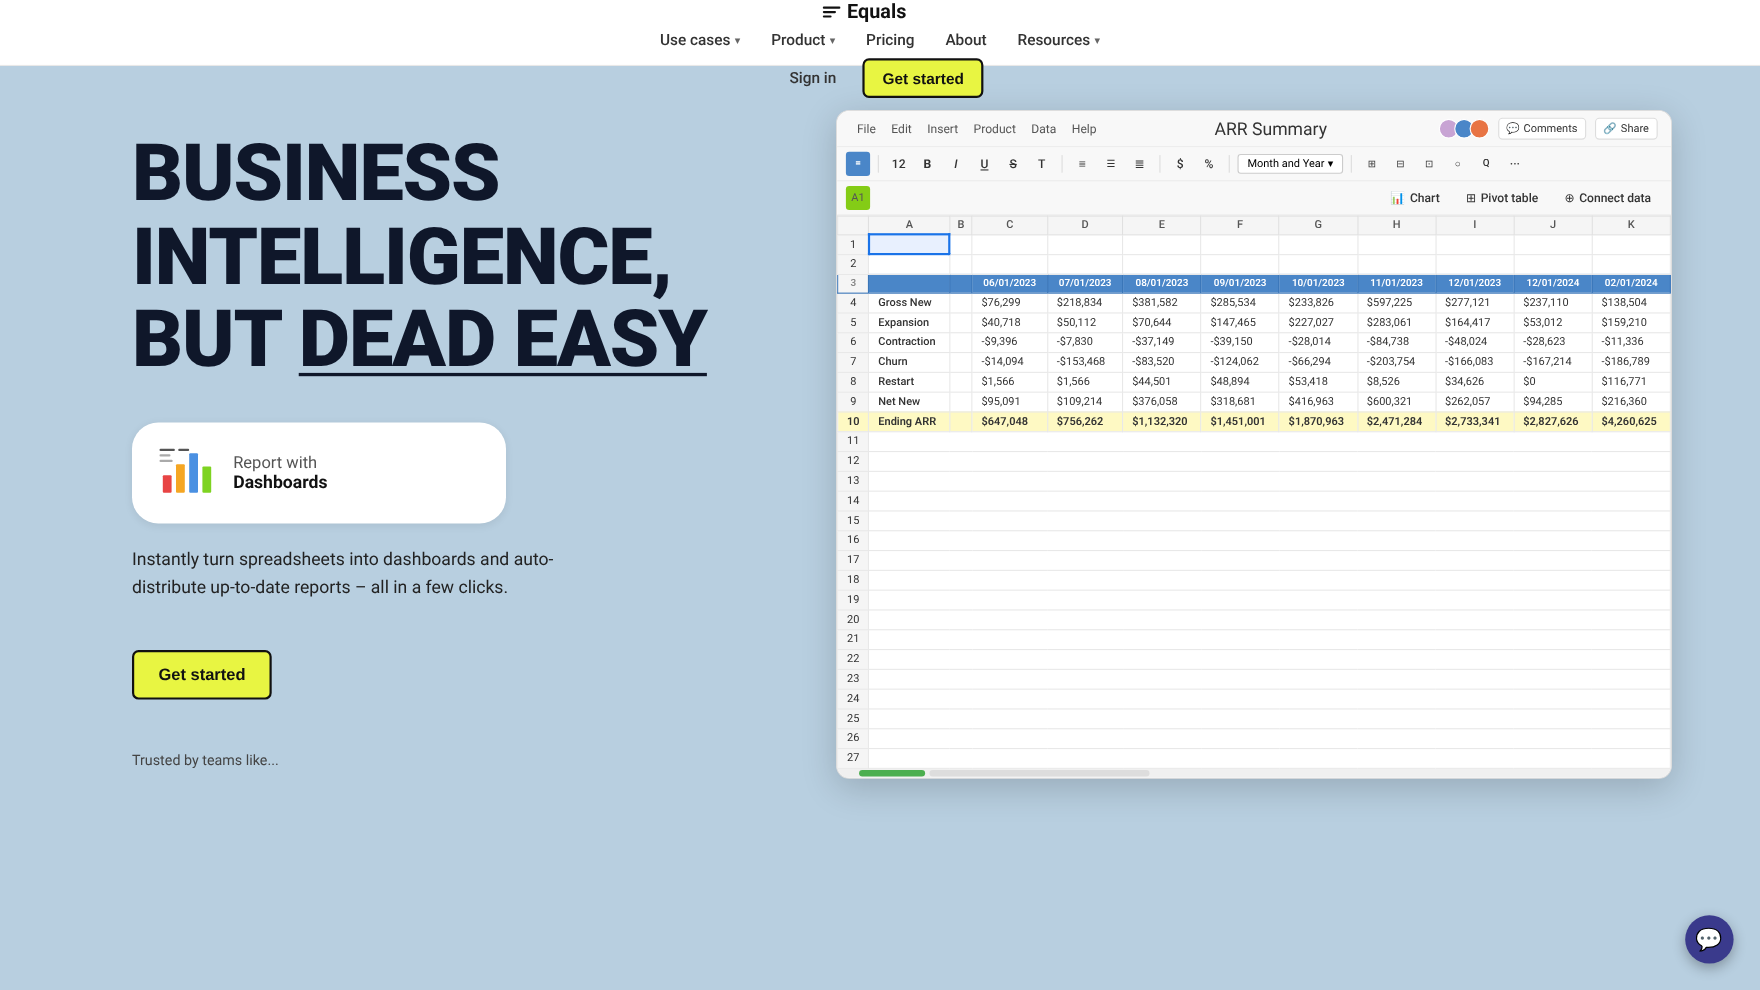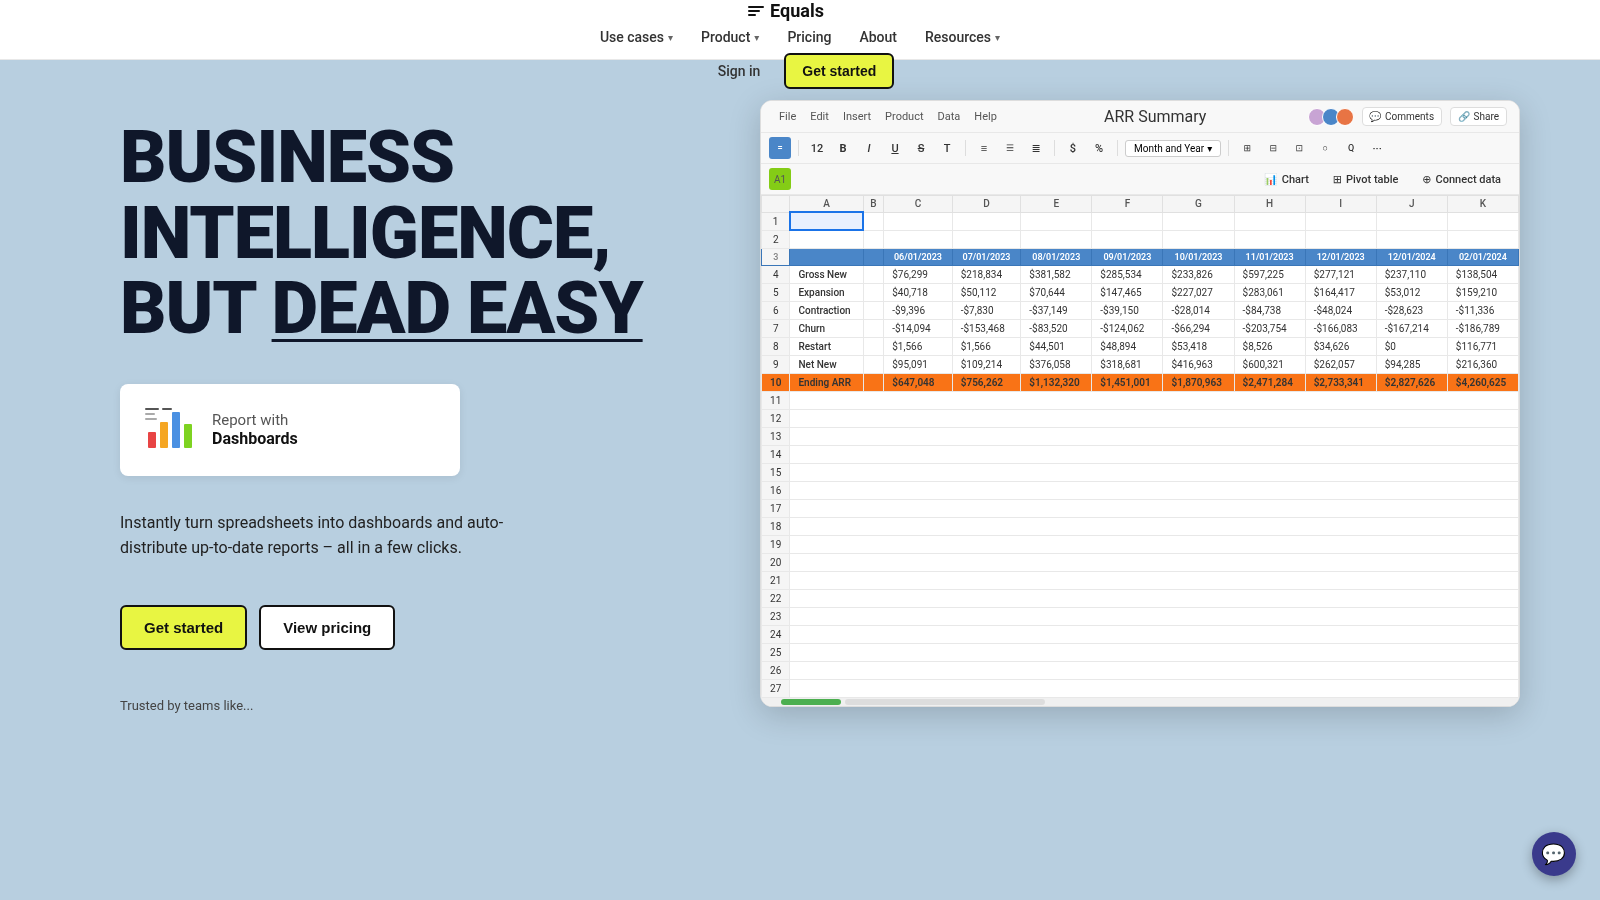--- a/index.html
+++ b/index.html
@@ -115,27 +115,27 @@
     }
     .underline-text {
       text-decoration: underline;
       text-underline-offset: 6px;
       text-decoration-thickness: 3px;
     }
 
     
     .feature-card {
       background: #fff;
-      border-radius: 8px;
+      border-radius: 24px;
       padding: 20px 24px;
       display: flex;
       align-items: center;
       gap: 16px;
       max-width: 340px;
-      margin-bottom: 34px;
+      margin-bottom: 20px;
       box-shadow: 0 2px 8px rgba(0,0,0,0.08);
     }
     .feature-icon {
       width: 52px;
       height: 52px;
       flex-shrink: 0;
     }
     .feature-icon svg {
       width: 52px;
       height: 52px;
@@ -340,21 +340,21 @@
       text-align: center;
       border-color: #3a76b8;
       font-size: 9px;
     }
     .ss-label-cell {
       font-weight: 500;
       color: #222;
     }
     .ss-bold-row td {
       font-weight: 600;
-      background: #f97316;
+      background: #fef9c3;
     }
     .ss-selected-cell {
       border: 2px solid #1a73e8 !important;
       background: #e8f0fe;
     }
 
     
     .ss-scrollbar {
       height: 8px;
       background: #f0f0f0;
@@ -446,21 +446,20 @@
     <div class="feature-card-text">
       <div class="feature-report">Report with</div>
       <div class="feature-name">Dashboards</div>
     </div>
   </div>
 
   <p class="hero-description">Instantly turn spreadsheets into dashboards and auto-distribute up-to-date reports – all in a few clicks.</p>
 
   <div class="hero-buttons">
     <button class="get-started-btn">Get started</button>
-    <button class="view-pricing-btn">View pricing</button>
   </div>
 
   <div class="trusted-text">Trusted by teams like...</div>
 
   <div class="spreadsheet-container">
 
     <div class="ss-titlebar">
       <div class="ss-menu-items">
         <div class="ss-menu-item">File</div>
         <div class="ss-menu-item">Edit</div>

